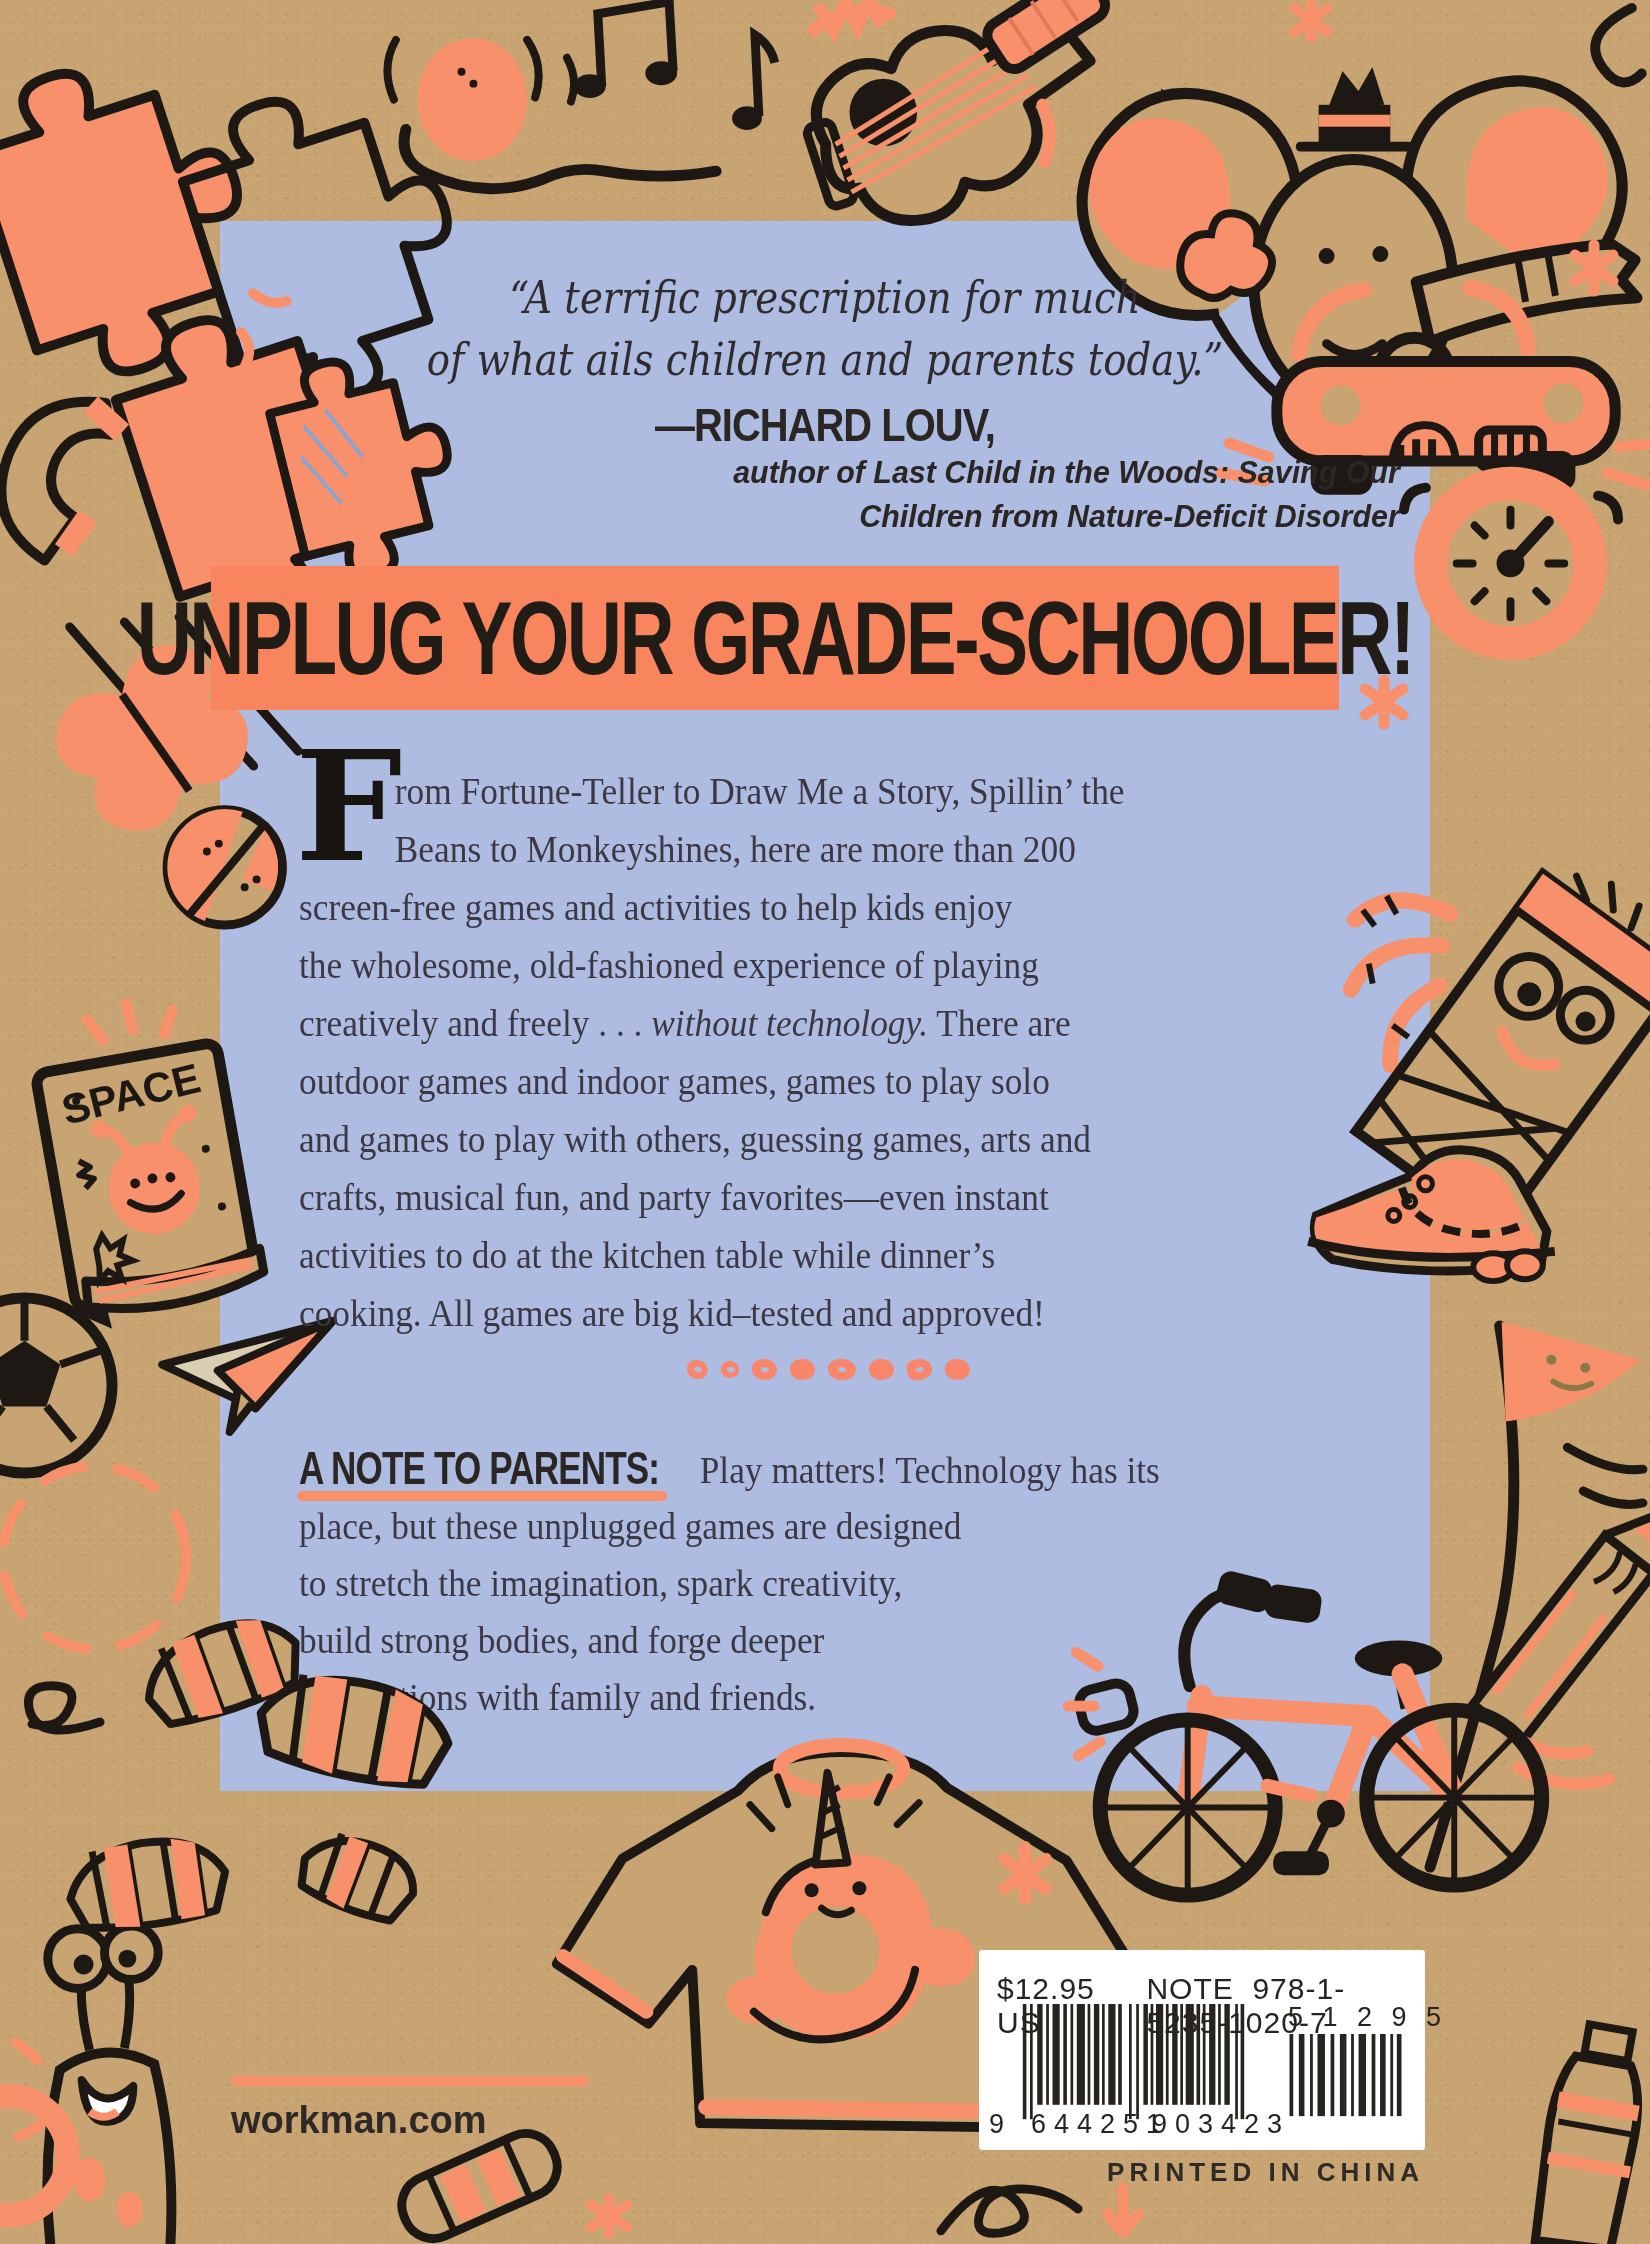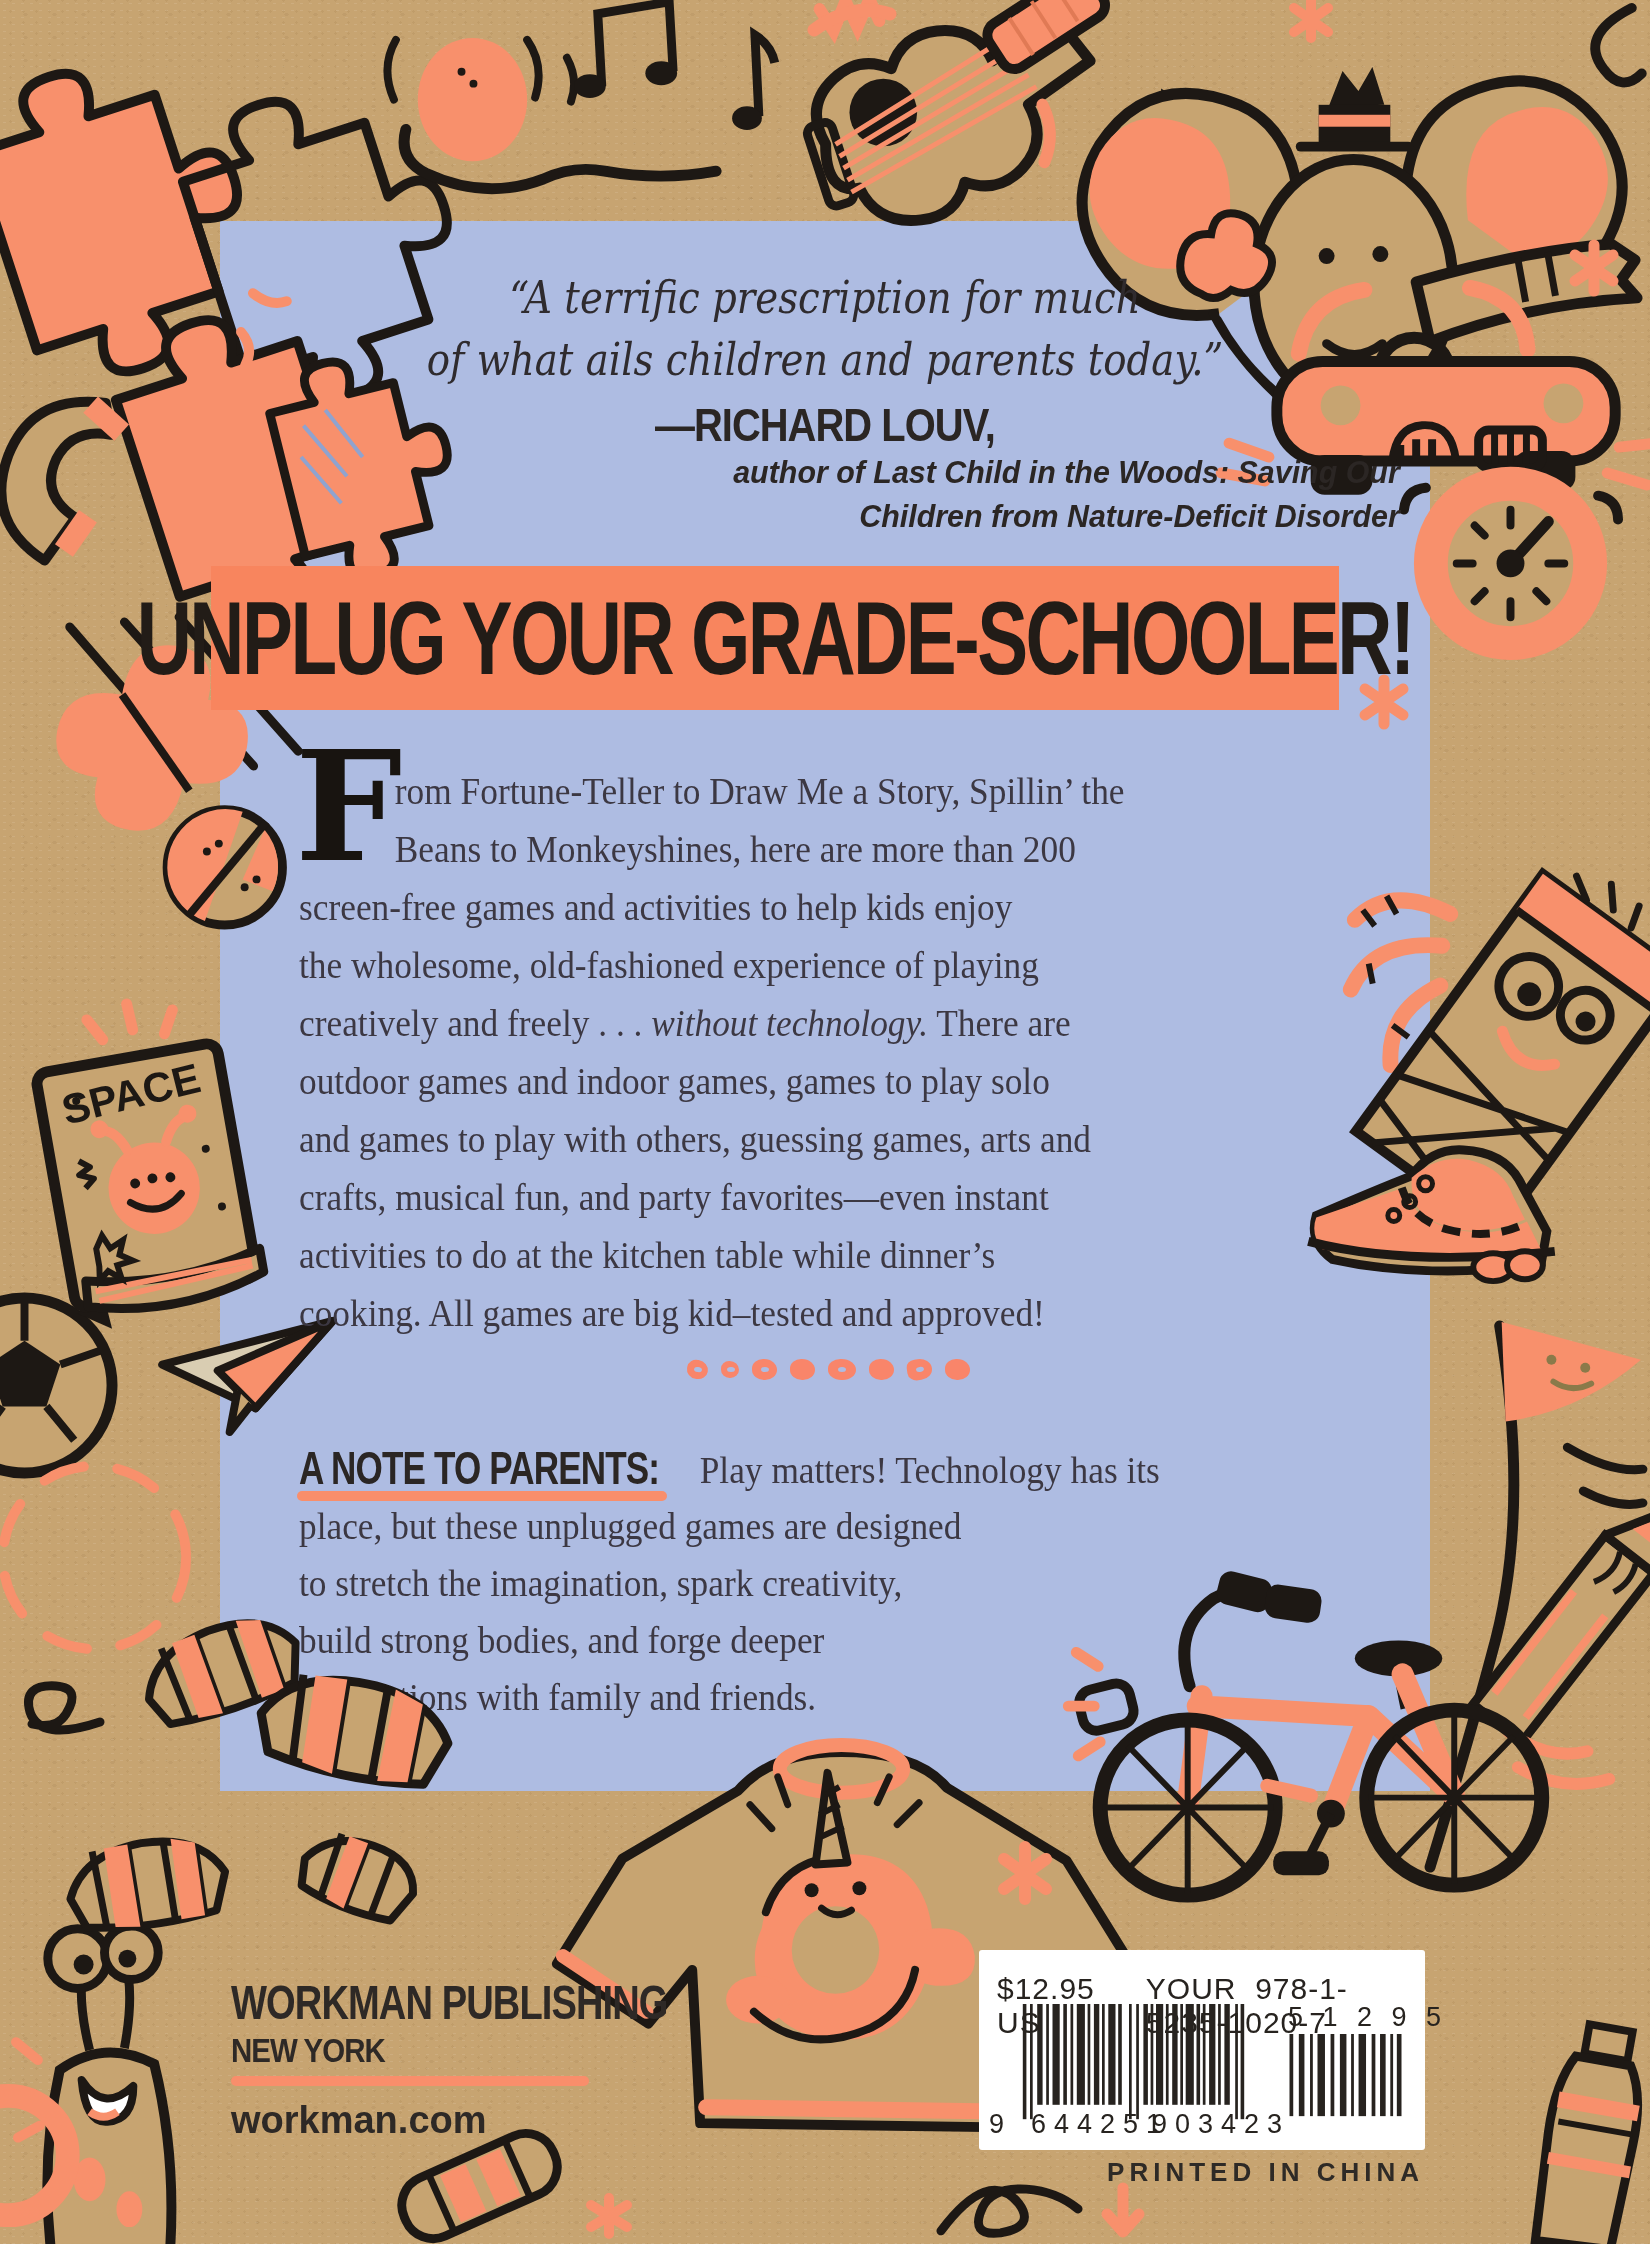--- a/index.html
+++ b/index.html
@@ -525,32 +525,28 @@
     </div>
     <div class="rest">
         <div class="line">place, but these unplugged games are designed</div>
         <div class="line">to stretch the imagination, spark creativity,</div>
         <div class="line">build strong bodies, and forge deeper</div>
         <div class="line">connections with family and friends.</div>
       </div>
   </div>
   <div class="abs note-underline z3"></div>
 
-  <div class="abs pub z4">
-    <span class="name">WORKMAN PUBLISHING</span>
-    <span class="city">NEW YORK</span>
-  </div>
   <div class="abs pub-underline z4"></div>
   <div class="abs pub-site z4">workman.com</div>
 
   <div class="abs bc-box z4"></div>
   <div class="abs bc-price-row z4">
     <span>$12.95 US</span>
     <span>
-      <span>YOUR</span>&nbsp;&nbsp;<span>978-1-5235-1020-7</span>
+      <span>NOTE</span>&nbsp;&nbsp;<span>978-1-5235-1020-7</span>
     </span>
   </div>
   <svg class="doodle z4" style="left:1011px;top:2004px" width="245" height="117" viewBox="0 0 246 130">
     <g fill="#27231f">
       <rect x="0" y="0" width="4" height="128"></rect>
         <rect x="8" y="0" width="3" height="128"></rect>
       <rect x="16" y="0" width="6" height="112"></rect>
         <rect x="26" y="0" width="3" height="112"></rect>
       <rect x="33" y="0" width="8" height="112"></rect>
         <rect x="45" y="0" width="4" height="112"></rect>

